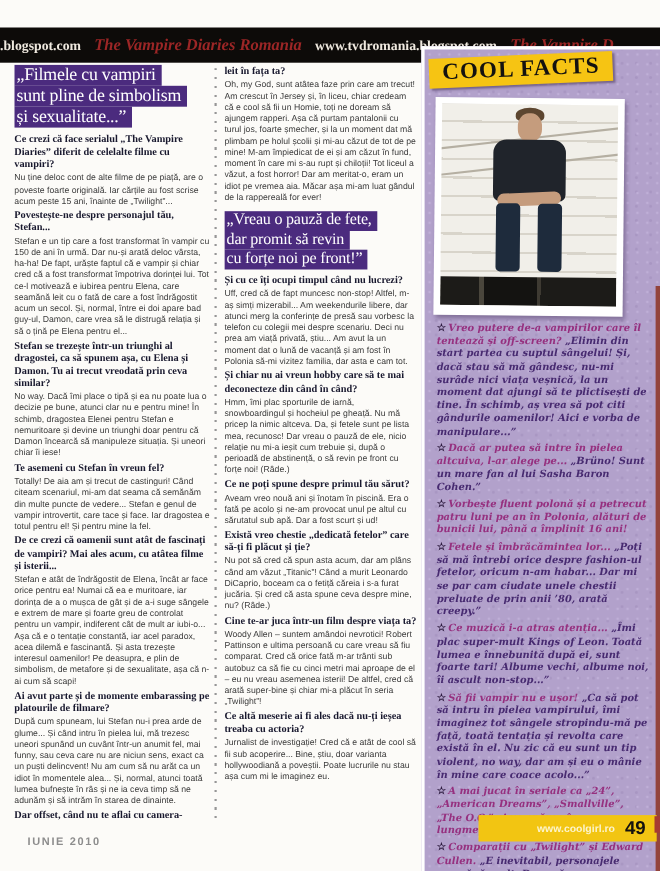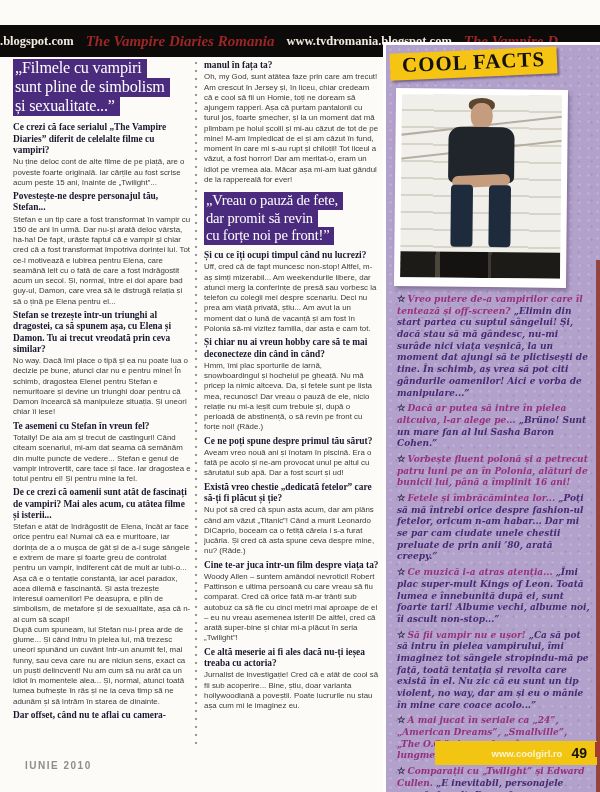--- a/index.html
+++ b/index.html
@@ -90,21 +90,21 @@
   .page-edge { position:absolute; right:0; top:215px; bottom:0; width:4px; background:#93443c; }
   .site-bar {
     position:absolute; bottom:27px; right:3px; width:162px; height:17px;
     background:#f2c512; display:flex; align-items:center; justify-content:flex-end;
     gap:9px; padding:12px 10px; box-sizing:border-box;
   }
   .site-bar::after {
     content:""; position:absolute; right:-3px; top:1px; width:5px; height:15px; background:#a53b32;
   }
   .site-url { color:#fcf4cd; font-size:9.5px; font-weight:bold; }
-  .page-num { color:#141210; font-size:14px; font-weight:bold;text-align:center; }
+  .page-num { color:#141210; font-size:17px; font-weight:bold;text-align:center; }
 </style>
 </head>
 <body>
 
 <div class="banner">
   <span class="url">.blogspot.com</span>
   <span class="vd-title">The Vampire Diaries Romania</span>
   <span class="url">www.tvdromania.blogspot.com</span>
   <span class="vd-title">The Vampire D</span>
 </div>
@@ -119,30 +119,31 @@
       <div class="question">Ce crezi că face serialul „The Vampire Diaries” diferit de celelalte filme cu vampiri?</div>
       <div class="answer">Nu ține deloc cont de alte filme de pe piață, are o poveste foarte originală. Iar cărțile au fost scrise acum peste 15 ani, înainte de „Twilight”...</div>
       <div class="question">Povestește-ne despre personajul tău, Stefan...</div>
       <div class="answer">Stefan e un tip care a fost transformat în vampir cu 150 de ani în urmă. Dar nu-și arată deloc vârsta, ha-ha! De fapt, urăște faptul că e vampir și chiar cred că a fost transformat împotriva dorinței lui. Tot ce-l motivează e iubirea pentru Elena, care seamănă leit cu o fată de care a fost îndrăgostit acum un secol. Și, normal, între ei doi apare bad guy-ul, Damon, care vrea să le distrugă relația și să o țină pe Elena pentru el...</div>
       <div class="question">Stefan se trezește într-un triunghi al dragostei, ca să spunem așa, cu Elena și Damon. Tu ai trecut vreodată prin ceva similar?</div>
       <div class="answer">No way. Dacă îmi place o tipă și ea nu poate lua o decizie pe bune, atunci clar nu e pentru mine! În schimb, dragostea Elenei pentru Stefan e nemuritoare și devine un triunghi doar pentru că Damon încearcă să manipuleze situația. Și uneori chiar îi iese!</div>
       <div class="question">Te asemeni cu Stefan în vreun fel?</div>
       <div class="answer">Totally! De aia am și trecut de castinguri! Când citeam scenariul, mi-am dat seama că semănăm din multe puncte de vedere... Stefan e genul de vampir introvertit, care tace și face. Iar dragostea e totul pentru el! Și pentru mine la fel.</div>
       <div class="question">De ce crezi că oamenii sunt atât de fascinați de vampiri? Mai ales acum, cu atâtea filme și isterii...</div>
       <div class="answer">Stefan e atât de îndrăgostit de Elena, încât ar face orice pentru ea! Numai că ea e muritoare, iar dorința de a o mușca de gât și de a-i suge sângele e extrem de mare și foarte greu de controlat pentru un vampir, indiferent cât de mult ar iubi-o... Așa că e o tentație constantă, iar acel paradox, acea dilemă e fascinantă. Și asta trezește interesul oamenilor! Pe deasupra, e plin de simbolism, de metafore și de sexualitate, așa că n-ai cum să scapi!</div>
+      <div class="question">Ai avut parte și de momente embarassing pe platourile de filmare?</div>
       <div class="answer">După cum spuneam, lui Stefan nu-i prea arde de glume... Și când intru în pielea lui, mă trezesc uneori spunând un cuvânt într-un anumit fel, mai funny, sau ceva care nu are niciun sens, exact ca un puști delincvent! Nu am cum să nu arăt ca un idiot în momentele alea... Și, normal, atunci toată lumea bufnește în râs și ne ia ceva timp să ne adunăm și să intrăm în starea de dinainte.</div>
       <div class="question">Dar offset, când nu te aflai cu camera-</div>
     </div>
 </div>
 
 <div class="col-divider"></div>
 
 <div class="col col-2">
   <div>
-      <div class="question">manul în fața ta?</div>
+      <div class="question">leit în fața ta?</div>
       <div class="answer">Oh, my God, sunt atâtea faze prin care am trecut! Am crescut în Jersey și, în liceu, chiar credeam că e cool să fii un Homie, toți ne doream să ajungem rapperi. Așa că purtam pantalonii cu turul jos, foarte șmecher, și la un moment dat mă plimbam pe holul școlii și mi-au căzut de tot de pe mine! M-am împiedicat de ei și am căzut în fund, moment în care mi s-au rupt și chiloții! Tot liceul a văzut, a fost horror! Dar am meritat-o, eram un idiot pe vremea aia. Măcar așa mi-am luat gândul de la rappereală for ever!</div>
       <div class="pullquote">
         <span class="pq-line">„Vreau o pauză de fete,</span>
         <span class="pq-line">dar promit să revin</span>
         <span class="pq-line">cu forțe noi pe front!”</span>
       </div>
       <div class="question">Și cu ce îți ocupi timpul când nu lucrezi?</div>
       <div class="answer">Uff, cred că de fapt muncesc non-stop! Altfel, m-aș simți mizerabil... Am weekendurile libere, dar atunci merg la conferințe de presă sau vorbesc la telefon cu colegii mei despre scenariu. Deci nu prea am viață privată, știu... Am avut la un moment dat o lună de vacanță și am fost în Polonia să-mi vizitez familia, dar asta e cam tot.</div>
       <div class="question">Și chiar nu ai vreun hobby care să te mai deconecteze din când în când?</div>
       <div class="answer">Hmm, îmi plac sporturile de iarnă, snowboardingul și hocheiul pe gheață. Nu mă pricep la nimic altceva. Da, și fetele sunt pe lista mea, recunosc! Dar vreau o pauză de ele, nicio relație nu mi-a ieșit cum trebuie și, după o perioadă de abstinență, o să revin pe front cu forțe noi! (Râde.)</div>

